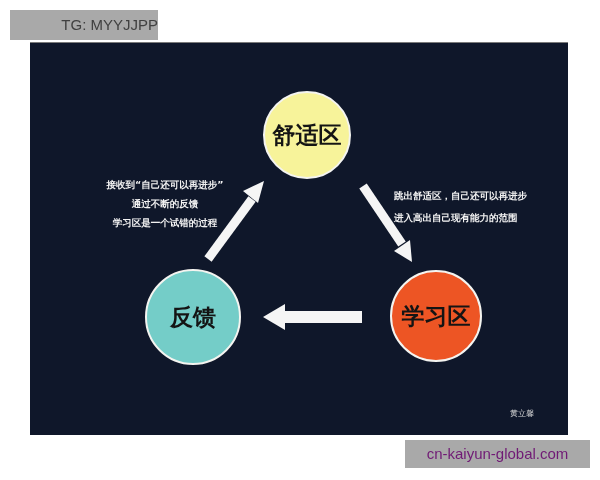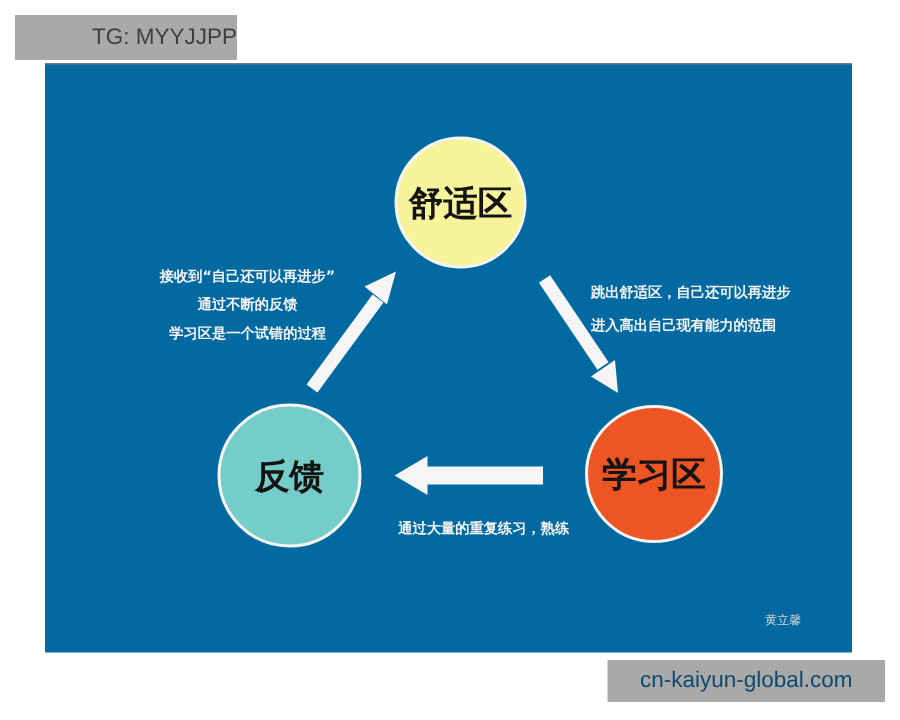--- a/index.html
+++ b/index.html
@@ -7,21 +7,21 @@
     width: 600px; height: 480px; background: #ffffff; position: relative; overflow: hidden;
     font-family: "DejaVu Sans", "Liberation Sans", sans-serif;
   }
   .tag-badge {
     position: absolute; left: 10px; top: 10px; width: 148px; height: 30px;
     background: #a9a9a9; color: #404040; font-size: 15px; line-height: 30px;
     text-align: right; font-family: "Liberation Sans", sans-serif;
   }
   .panel {
     position: absolute; left: 30px; top: 42px; width: 538px; height: 392px;
-    background: #0369a1; border-top: 1px solid #7a7a7a;
+    background: #0f172a; border-top: 1px solid #7a7a7a;
   }
   .circle {
     position: absolute; border-radius: 50%; border: 2px solid #f4f4f0;
     display: flex; align-items: center; justify-content: center;
     font-weight: bold; color: #141414; font-size: 23px; box-sizing: border-box;
   }
   .c-comfort { left: 233px; top: 48px; width: 88px; height: 88px; background: #f7f39a; }
   .c-feedback { left: 115px; top: 226px; width: 96px; height: 96px; background: #74cdc8; }
   .c-learn { left: 360px; top: 227px; width: 92px; height: 92px; background: #ed5524; }
   .caption {
@@ -31,21 +31,21 @@
   .cap-feedback { left: 50px; top: 132px; width: 170px; text-align: center; }
   .cap-stretch { left: 364px; top: 142px; text-align: left; line-height: 22px; }
   .cap-learn { left: 220px; top: 300px; width: 145px; text-align: center; }
   .signature {
     position: absolute; left: 480px; top: 365px; color: #d8d8d8; font-size: 8px;
     font-family: "DejaVu Serif", serif; 
   }
   svg.arrows { position: absolute; left: 0; top: 0; }
   .url-badge {
     position: absolute; left: 405px; top: 440px; width: 185px; height: 28px;
-    background: #a9a9a9; color: #0c4a6e; font-size: 15px; line-height: 28px;
+    background: #a9a9a9; color: #701a75; font-size: 15px; line-height: 28px;
     text-align: center; font-family: "Liberation Sans", sans-serif;
   }
 </style>
 </head>
 <body>
 
 <div class="tag-badge">TG: MYYJJPP</div>
 
 <div class="panel">
 
@@ -82,19 +82,18 @@
     <div>通过不断的反馈</div>
     <div>学习区是一个试错的过程</div>
   </div>
 
   <div class="caption cap-stretch">
     <div>跳出舒适区，自己还可以再进步</div>
     <div>进入高出自己现有能力的范围</div>
   </div>
 
   <div class="caption cap-learn">
-    <div>通过大量的重复练习，熟练</div>
   </div>
 
   <div class="signature">黄立馨</div>
 </div>
 
 <div class="url-badge">cn-kaiyun-global.com</div>
 
 </body></html>

